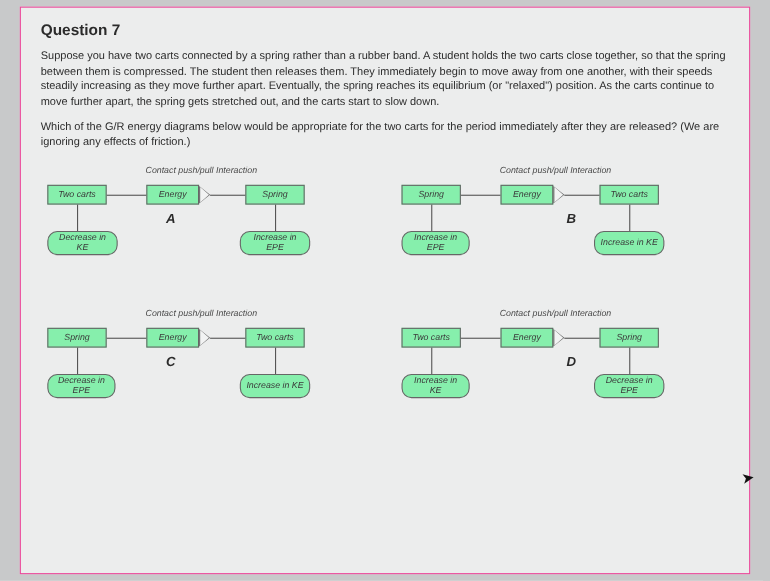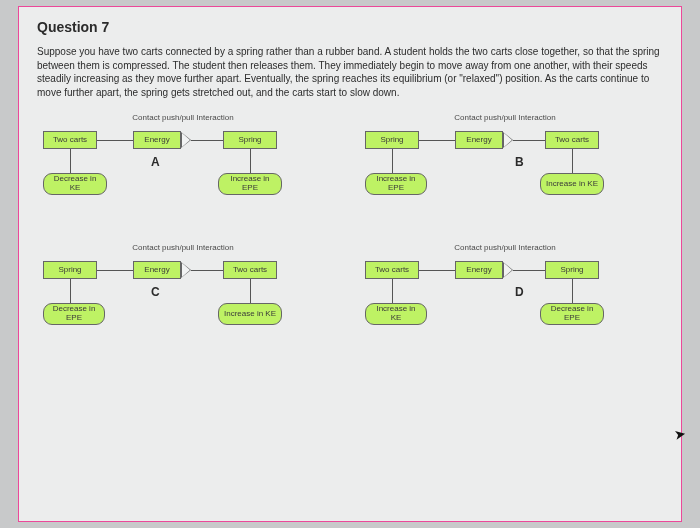--- a/index.html
+++ b/index.html
@@ -22,27 +22,27 @@
   .qtitle { font-size: 14px; font-weight: bold; margin-bottom: 10px; color:#2b2b2b; }
   .prompt { font-size: 10px; line-height: 1.35; margin-bottom: 10px; color:#2c2c2c; }
   .diagrams {
     display: grid;
     grid-template-columns: 1fr 1fr;
     grid-template-rows: 1fr 1fr;
     gap: 20px 30px;
     margin-top: 14px;
     padding: 0 6px;
   }
-  .diagram { position: relative; width: 280px; height: 110px; }
+  .diagram { position: relative; width: 280px; height: 110px; font-style: italic; }
   .dia-title { font-size: 8px; text-align: center; color:#4a4a4a; position:absolute; top:0; left:0; right:0; }
 
   .node, .bubble {
     position: absolute;
     border: 1px solid #666;
-    background: #bef264;
+    background: #86efac;
     font-size: 8px;
     color:#3a3a3a;
     display:flex; align-items:center; justify-content:center;
     text-align:center;
     line-height:1.1;
   }
   .node { height: 18px; }
   .bubble { border-radius: 9px; padding: 2px 4px; height: 22px; }
 
   .letter {
@@ -62,20 +62,21 @@
     position:absolute;
     width:0;height:0;
   }
 </style>
 </head>
 <body>
 
 <div class="sheet">
   <div class="qtitle">Question 7</div>
   <div class="prompt">Suppose you have two carts connected by a spring rather than a rubber band. A student holds the two carts close together, so that the spring between them is compressed. The student then releases them. They immediately begin to move away from one another, with their speeds steadily increasing as they move further apart. Eventually, the spring reaches its equilibrium (or "relaxed") position. As the carts continue to move further apart, the spring gets stretched out, and the carts start to slow down.</div>
+  <div class="prompt">Which of the G/R energy diagrams below would be appropriate for the two carts for the period immediately after they are released? (We are ignoring any effects of friction.)</div>
 
   <div class="diagrams">
 
     <div class="diagram">
       <div class="dia-title">Contact push/pull Interaction</div>
       <div class="node" style="left:0;top:18px;width:54px">Two carts</div>
       <div class="node" style="left:90px;top:18px;width:48px">Energy</div>
       <div class="arrowchev" style="left:138px;top:19px;border-top:8px solid transparent;border-bottom:8px solid transparent;border-left:10px solid #666"></div>
       <div class="arrowchev" style="left:139px;top:20px;border-top:7px solid transparent;border-bottom:7px solid transparent;border-left:8px solid #f2f3f3"></div>
       <div class="node" style="left:180px;top:18px;width:54px">Spring</div>

